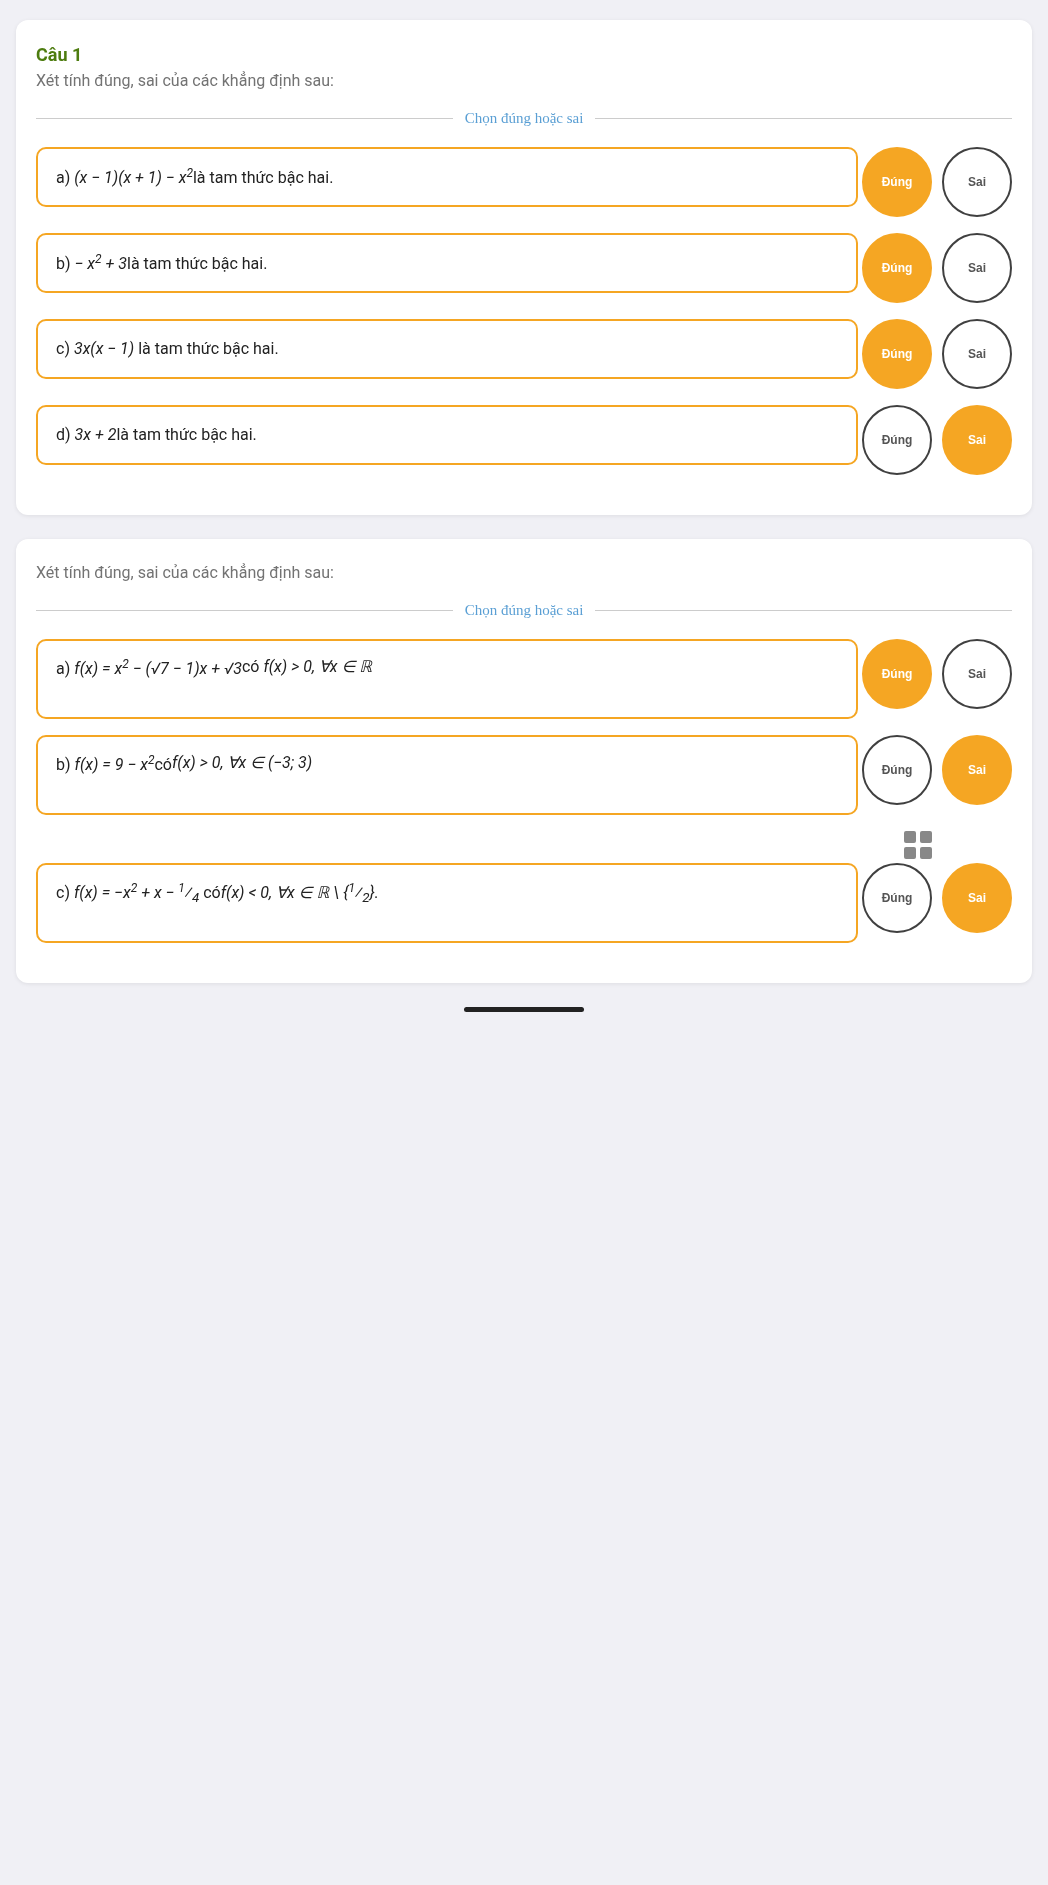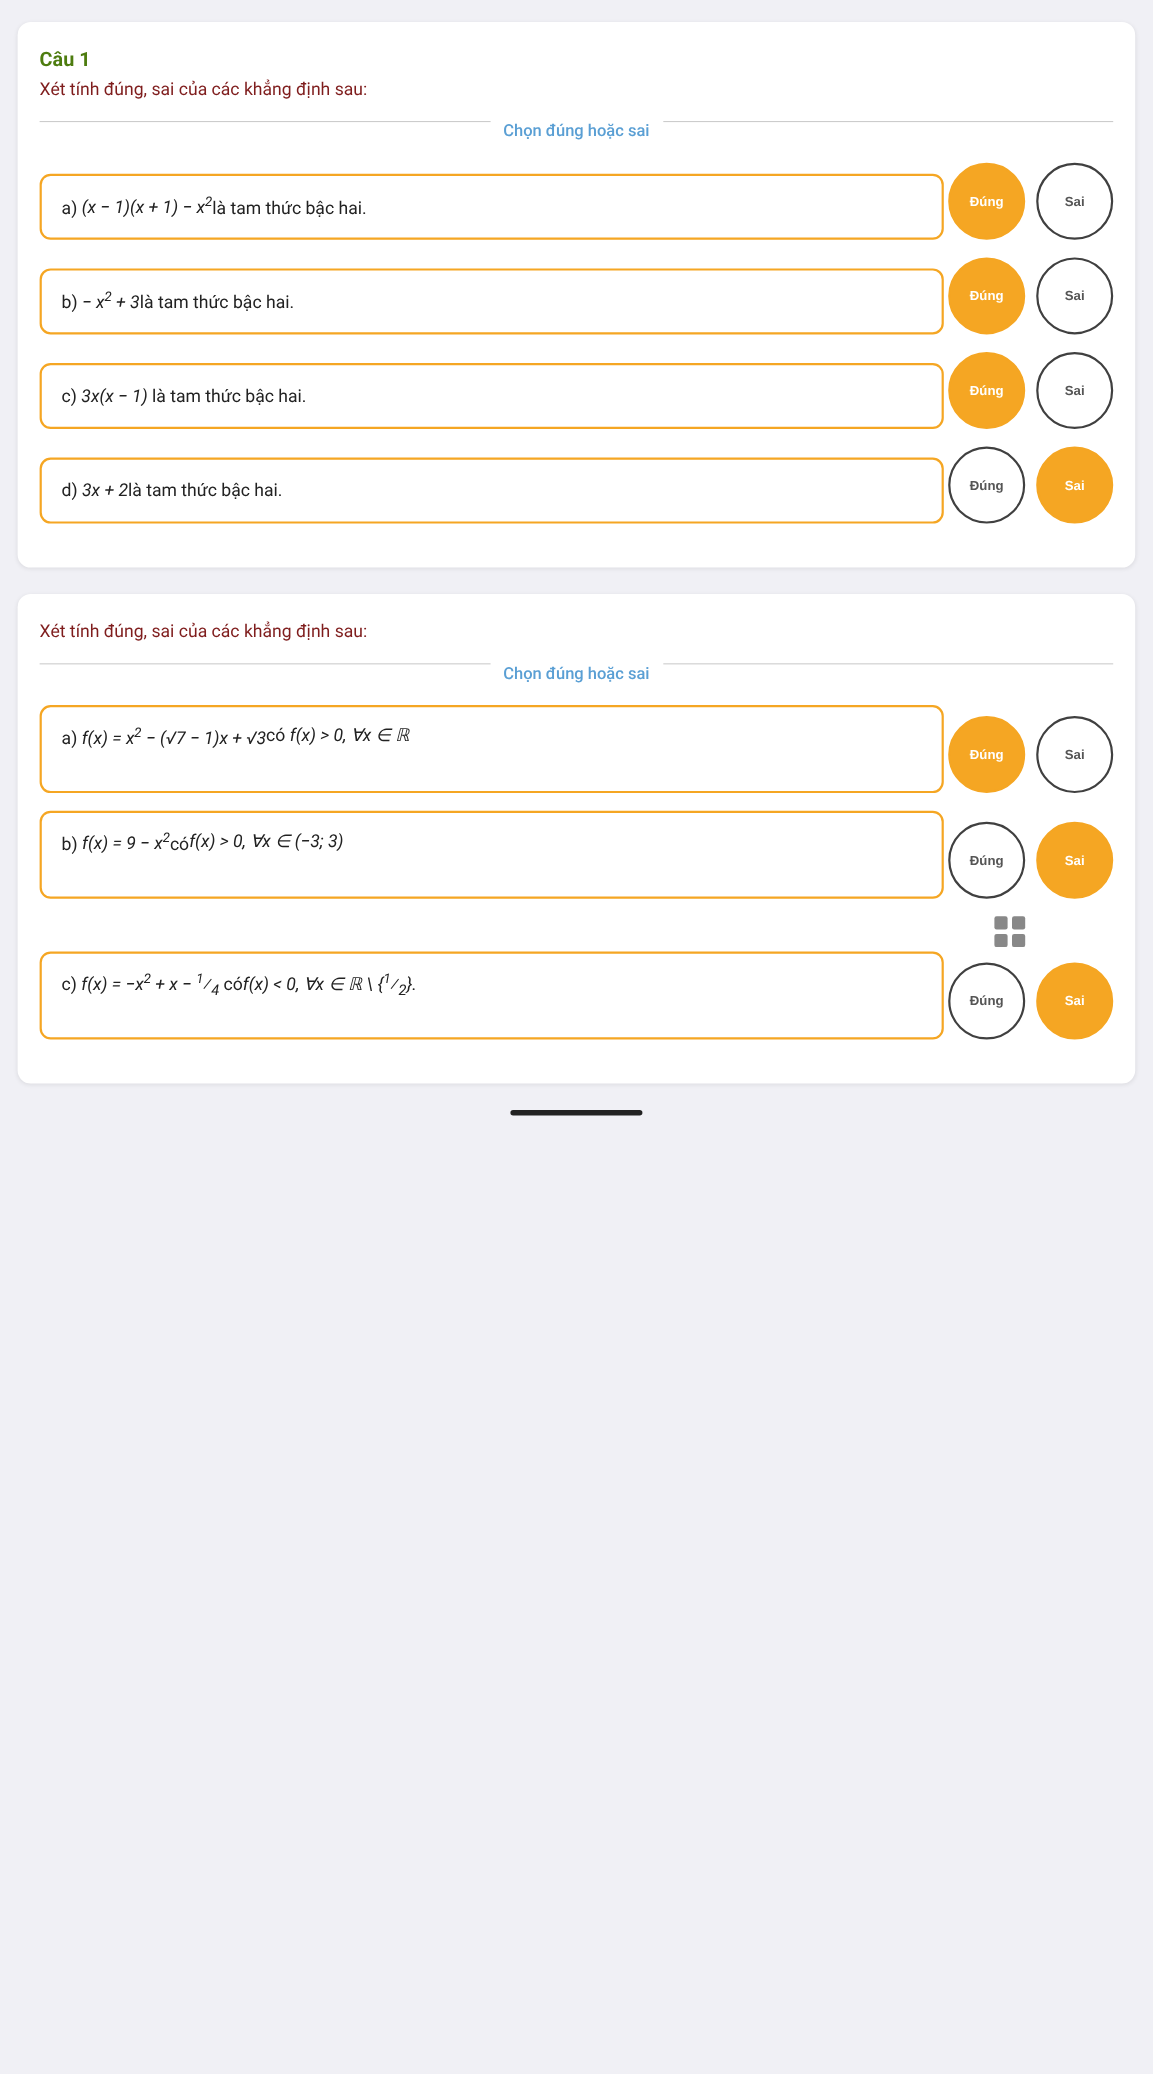--- a/index.html
+++ b/index.html
@@ -27,49 +27,50 @@
 
     .question-title {
       font-size: 18px;
       font-weight: 700;
       color: #4d7c0f;
       margin-bottom: 6px;
     }
 
     .question-subtitle {
       font-size: 16px;
-      color: #7f1d1d;
+      color: #737373;
       margin-bottom: 20px;
     }
 
     .section-divider {
       display: flex;
-      align-items: flex-start;
+      align-items: center;
       margin-bottom: 20px;
       gap: 12px;
+      font-family: Liberation Serif, serif;
     }
 
     .section-divider::before,
     .section-divider::after {
       content: '';
       flex: 1;
       height: 1px;
       background: #ccc;
     }
 
     .section-divider-label {
       font-size: 15px;
       color: #5a9fd4;
       white-space: nowrap;
       font-weight: 500;
     }
 
     .statement-row {
       display: flex;
-      align-items: flex-end;
+      align-items: flex-start;
       margin-bottom: 16px;
       gap: 4px;
     }
 
     .statement-box {
       flex: 1;
       border: 2px solid #f5a623;
       border-radius: 10px;
       padding: 14px 18px;
       font-size: 16px;

